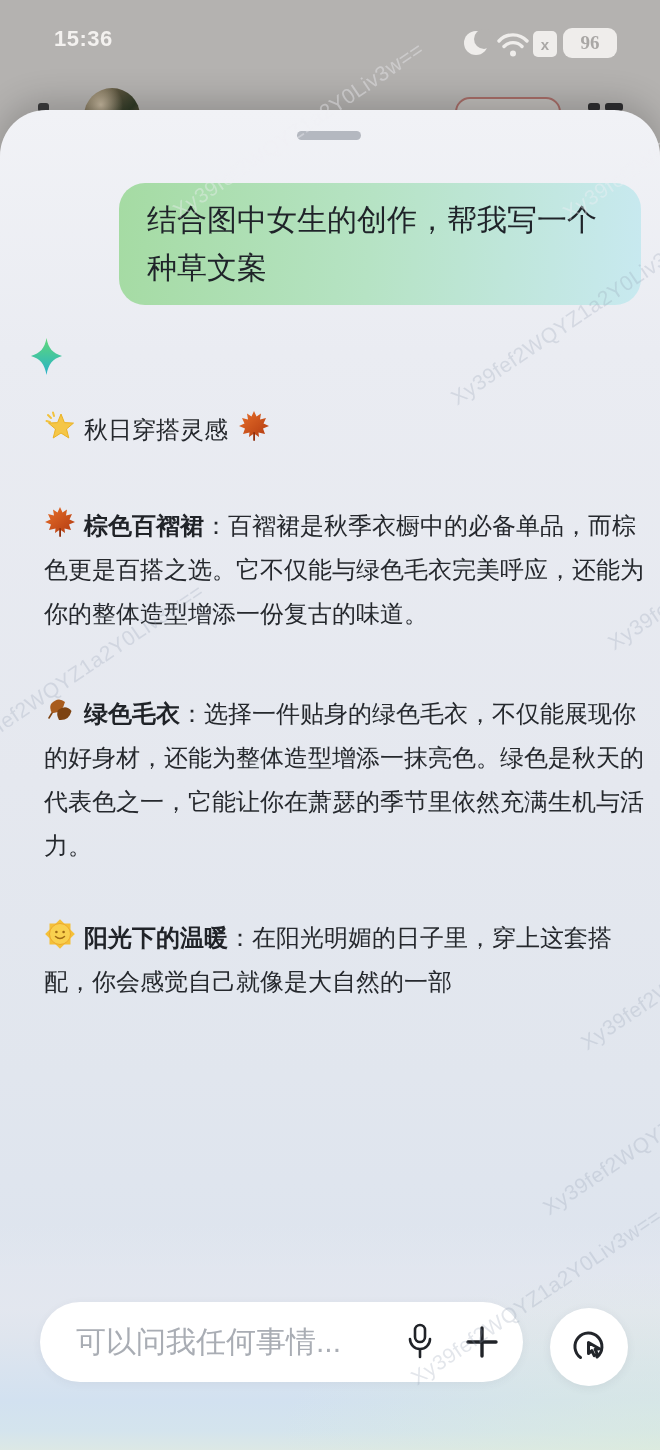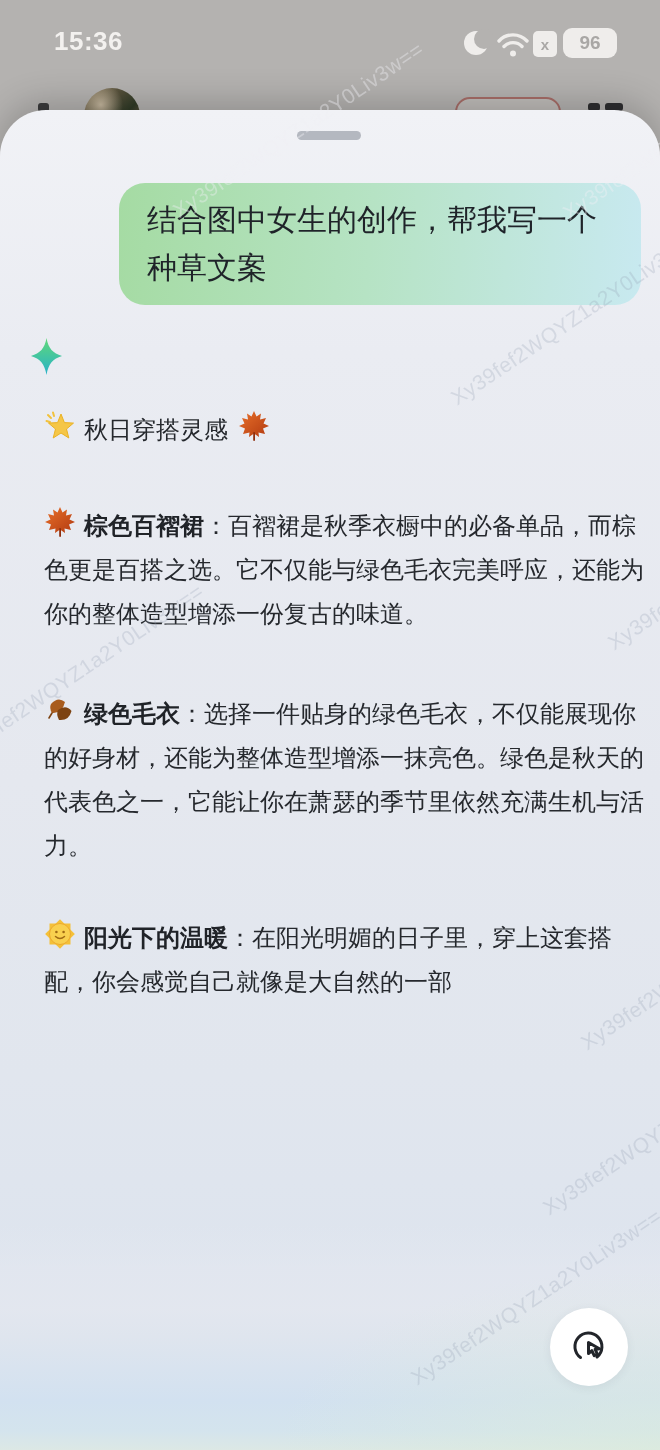--- a/index.html
+++ b/index.html
@@ -4,24 +4,24 @@
 <style>
   html,body{margin:0;padding:0;}
   body{
     width:660px;height:1450px;position:relative;overflow:hidden;
     background:#b4b2b0;
     font-family:"Liberation Sans","DejaVu Sans",sans-serif;
     -webkit-font-smoothing:antialiased;
   }
   
   .statusbar{position:absolute;top:0;left:0;right:0;height:70px;z-index:1;}
-  .sb-time{position:absolute;left:54px;top:26px;font-size:26px;font-weight:700;color:#f3f1ef;letter-spacing:.5px;}
+  .sb-time{position:absolute;left:54px;top:26px;font-size:22px;font-weight:700;color:#f3f1ef;letter-spacing:.5px;}
   .sb-icon{position:absolute;}
   .sb-batt{position:absolute;left:563px;top:28px;width:54px;height:30px;background:#efedeb;border-radius:9px;
-    display:flex;align-items:center;justify-content:center;font-size:19px;font-weight:700;color:#a9a7a5;}
+    display:flex;align-items:center;justify-content:center;font-size:19px;font-weight:700;color:#a9a7a5;font-family:Liberation Serif, serif;}
   .sb-sim{position:absolute;left:533px;top:31px;width:24px;height:26px;background:#efedeb;border-radius:5px;
     display:flex;align-items:center;justify-content:center;font-size:15px;font-weight:700;color:#a9a7a5;}
   
   .bg-back-dot{position:absolute;left:38px;top:103px;width:11px;height:9px;background:#3b3b3c;border-radius:3px;}
   .bg-avatar{position:absolute;left:84px;top:88px;width:56px;height:56px;border-radius:50%;
     background:
       radial-gradient(circle at 30% 30%, rgba(210,195,170,.9), rgba(210,195,170,0) 40%),
       linear-gradient(135deg,#8a7a5e 0%,#55503a 35%,#2f3a26 60%,#6a5a44 80%,#bfae96 100%);}
   .bg-follow{position:absolute;left:455px;top:97px;width:106px;height:34px;border:2px solid #a66d68;border-radius:15px;
     background:rgba(246,233,230,.18);box-sizing:border-box;}
@@ -164,20 +164,34 @@
           <circle cx="16" cy="16" r="10.5" fill="#f9d04e" stroke="#edaa2e" stroke-width="1"></circle>
           <circle cx="12.4" cy="14" r="1.3" fill="#a06a14"></circle>
             <circle cx="19.6" cy="14" r="1.3" fill="#a06a14"></circle>
           <path d="M11.5 18.5 Q16 22.5 20.5 18.5" fill="none" stroke="#a06a14" stroke-width="1.5" stroke-linecap="round"></path>
         </svg>
       </span><b>阳光下的温暖</b><span>：在阳光明媚的日子里，穿上这套搭配，你会感觉自己就像是大自然的一部</span></p>
   </div>
 
   <div class="fade"></div>
 
+  <div class="input-pill">
+    <input class="ask-input" type="text" placeholder="可以问我任何事情..." style="">
+    <div class="pill-icons">
+      <svg width="34" height="40" viewBox="0 0 34 40" fill="none" stroke="#202328" stroke-width="2.6" stroke-linecap="round">
+        <rect x="12" y="3" width="10" height="17" rx="5"></rect>
+        <path d="M7 17 a 10 10 0 0 0 20 0"></path>
+        <line x1="17" y1="28" x2="17" y2="35"></line>
+      </svg>
+      <svg width="34" height="34" viewBox="0 0 34 34" stroke="#202328" stroke-width="3.4" stroke-linecap="round">
+        <line x1="17" y1="3" x2="17" y2="31"></line>
+          <line x1="3" y1="17" x2="31" y2="17"></line>
+      </svg>
+    </div>
+  </div>
 
   <div class="round-btn">
     <svg width="46" height="46" viewBox="0 0 46 46" fill="none" stroke="#22252a" stroke-width="3" stroke-linecap="round" stroke-linejoin="round">
       <path d="M31 33 A 13.5 13.5 0 1 0 14.5 33.5"></path>
       <path d="M22.5 18.5 v11 l3.4-2.8 2.3 5 3.2-1.5 -2.3-4.8 4.3-.6 z"></path>
     </svg>
   </div>
 </div>
 
 <div class="wm light" style="left:150px;top:118px">Xy39fef2WQYZ1a2Y0Liv3w==</div>

